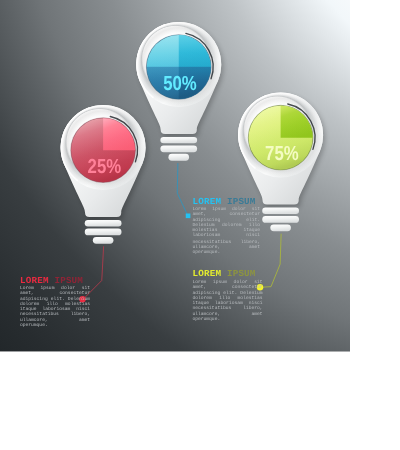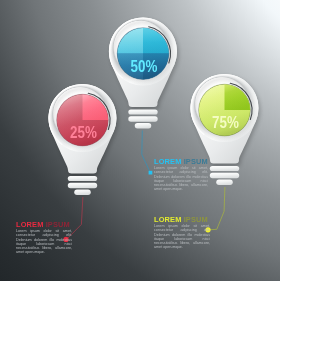--- a/index.html
+++ b/index.html
@@ -5,21 +5,21 @@
   html,body{margin:0;padding:0;width:280px;height:360px;background:#ffffff;}
   body{font-family:"Liberation Sans",sans-serif;}
   #stage{position:relative;width:280px;height:360px;overflow:hidden;background:#ffffff;}
   #panel{position:absolute;left:0;top:0;width:280px;height:281px;overflow:hidden;
     background:
      radial-gradient(circle 600px at 415px -120px,
        #ffffff 24%, #f2f7fa 32.3%, #bec3c6 43.3%, #888d90 58%,
        #707578 66.7%, #5f6467 70.8%, #393e41 80.3%, #272c2f 91.8%, #1e2326 100%);
     background-color:#1e2326;}
   svg.art{position:absolute;left:0;top:0;width:280px;height:281px;overflow:visible;}
-  .tblock{position:absolute;}
+  .tblock{position:absolute;font-family:Liberation Mono, monospace;}
   .thead{font-size:7.4px;font-weight:bold;letter-spacing:0.15px;white-space:nowrap;line-height:8px;}
   .tbody{font-size:3.7px;line-height:4.3px;color:#b9bdc0;text-align:justify;}
 </style>
 </head>
 <body>
 
 <div id="stage">
   <div id="panel">
     <svg class="art" viewBox="0 0 280 281">
       <defs>

